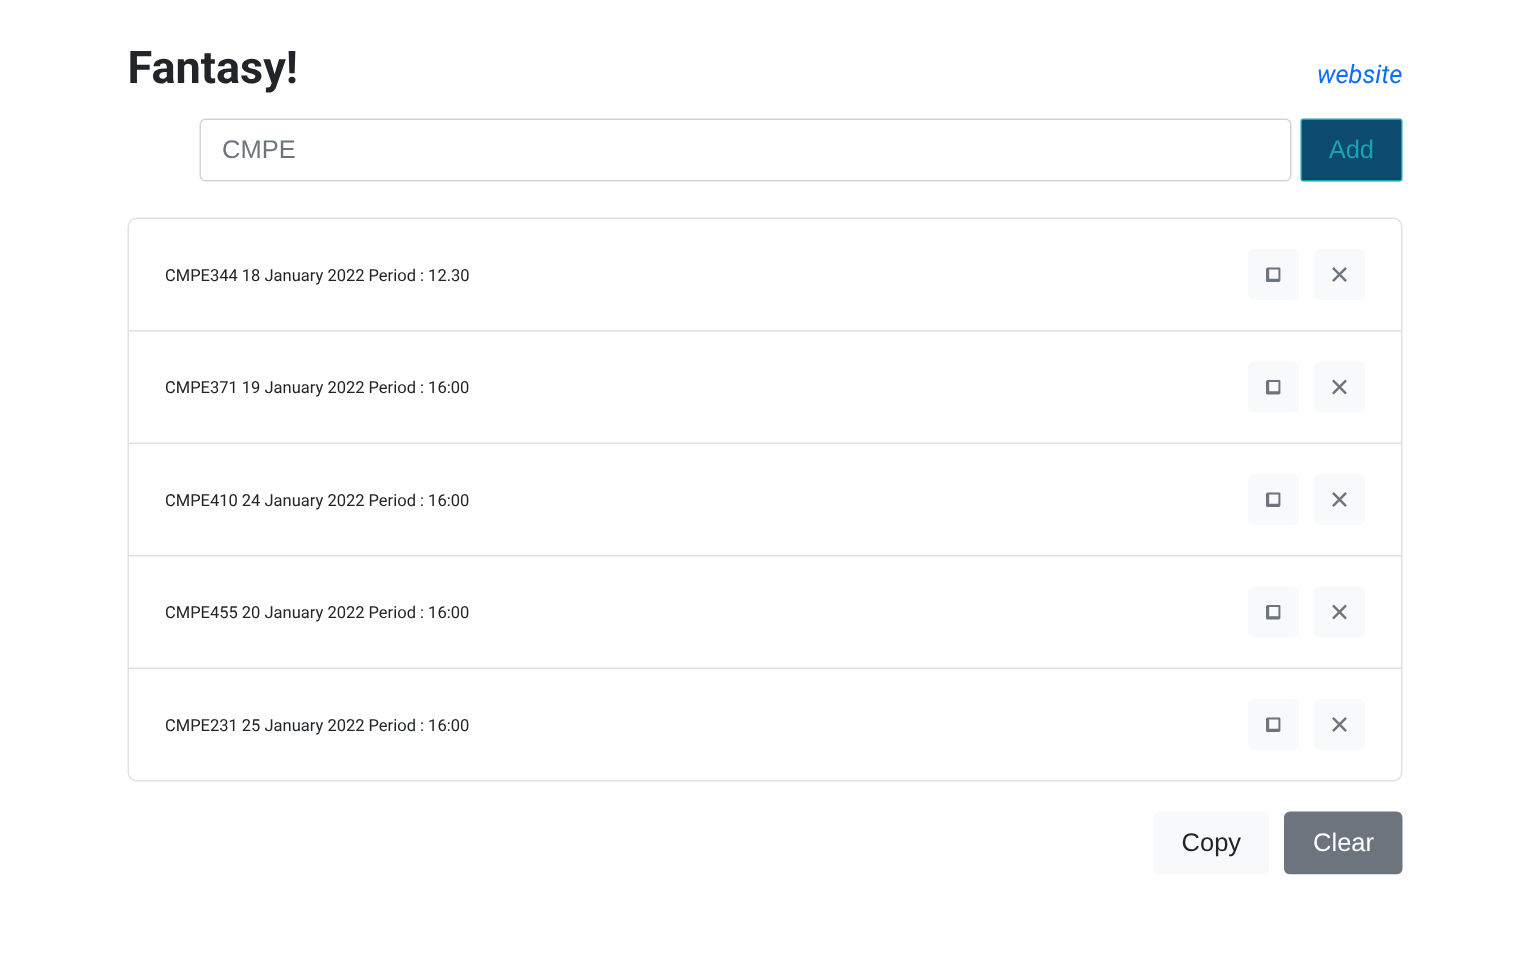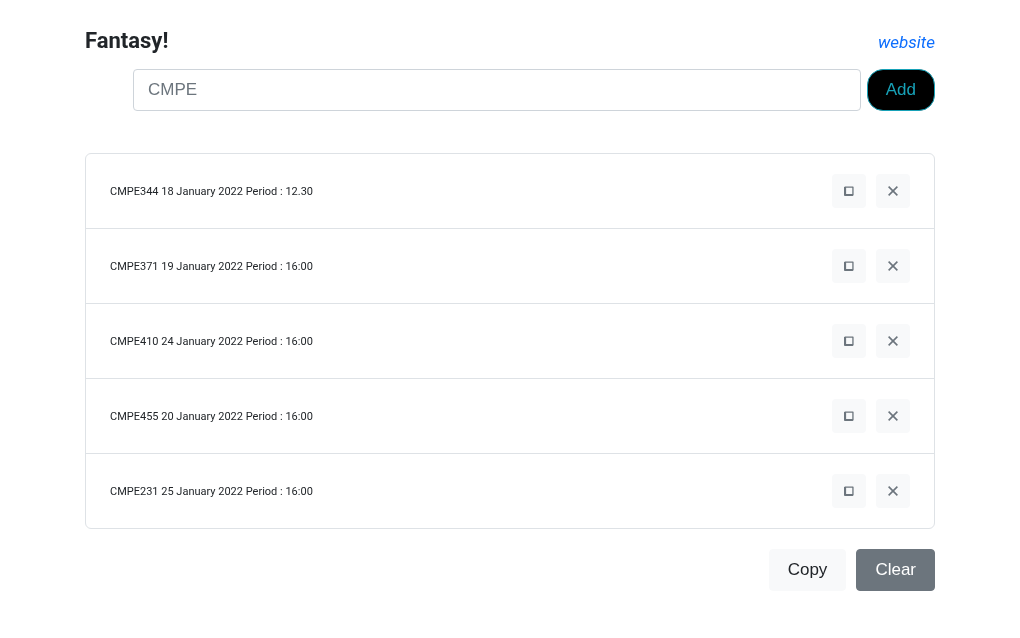--- a/index.html
+++ b/index.html
@@ -15,50 +15,50 @@
       margin: 0 auto;
       padding: 28px 0 0 0;
     }
     .header-row {
       display: flex;
       justify-content: space-between;
       align-items: baseline;
       margin-bottom: 16px;
     }
     .title {
-      font-size: 22px;
+      font-size: 30px;
       font-weight: 700;
       color: #212529;
     }
     .website-link {
       color: #0d6efd;
       font-size: 17px;
       cursor: pointer;
       font-style: italic;
     }
     .input-row {
       display: flex;
       gap: 6px;
-      margin-bottom: 42px;
+      margin-bottom: 24px;
       padding-left: 48px;
     }
     .text-input {
       flex: 1;
       border: 1px solid #ced4da;
       border-radius: 4px;
       padding: 10px 14px;
       font-size: 17px;
       color: #6c757d;
       outline: none;
     }
     .add-btn {
       border: 1px solid #17a2b8;
-      background: #000000;
+      background: #0c4a6e;
       color: #17a2b8;
-      border-radius: 16px;
+      border-radius: 2px;
       padding: 8px 18px;
       font-size: 17px;
       cursor: pointer;
     }
     .list-wrap {
       border: 1px solid #dee2e6;
       border-radius: 6px;
       overflow: hidden;
       margin-bottom: 20px;
     }

